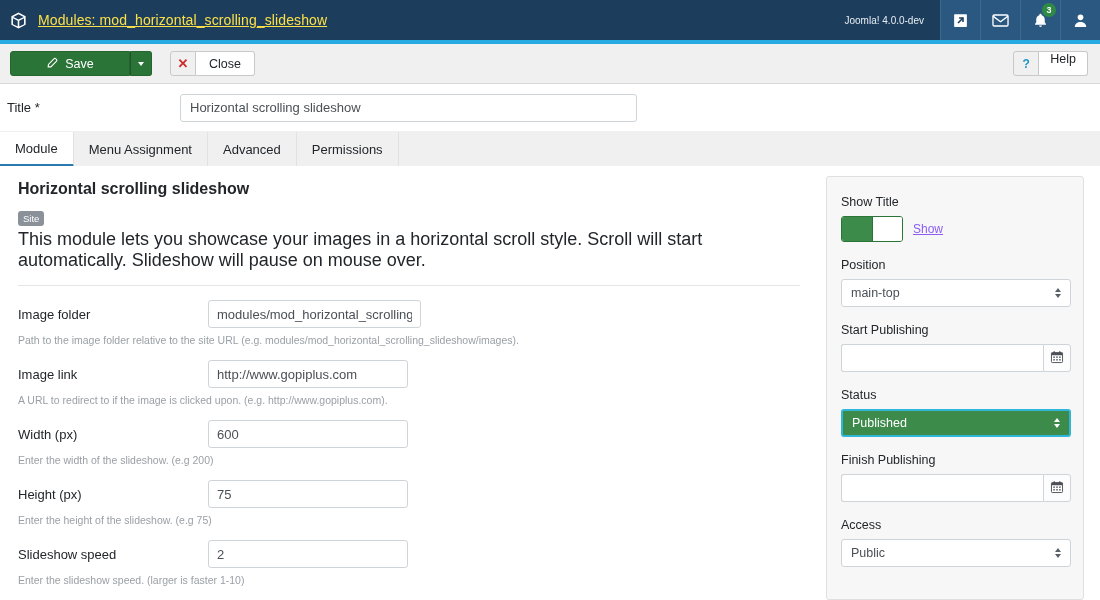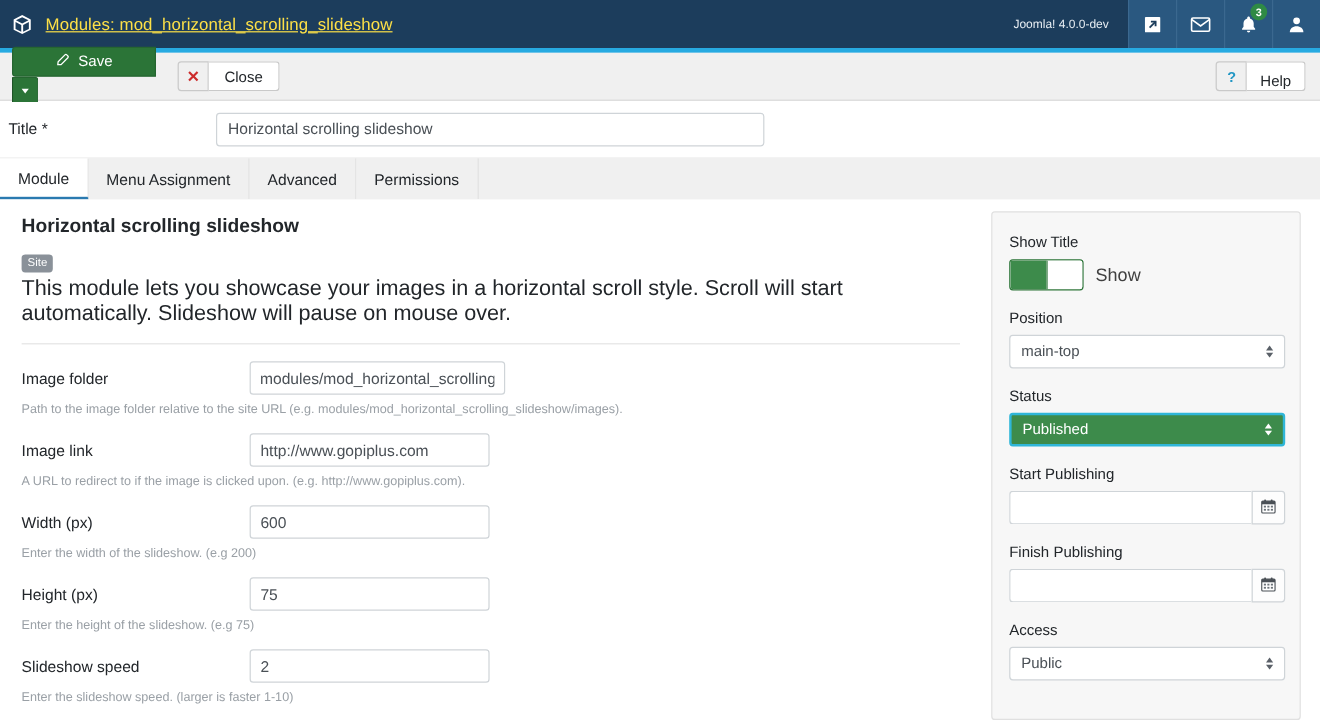--- a/index.html
+++ b/index.html
@@ -58,21 +58,21 @@
 
   
   .toolbar {
     position: absolute; top: 44px; left: 0;
     width: 1100px; height: 40px;
     background: #f0f0f0;
     border-bottom: 1px solid #d9d9d9;
     display: flex; align-items: center;
   }
   .tb-left { display: flex; align-items: center; padding-left: 10px; gap: 8px; }
-  .btn-save-group { display: flex; flex-direction: column; }
+  .btn-save-group { display: flex; }
   .btn-save {
     height: 25px; min-width: 120px;
     background: #2b7437; border: 1px solid #256530;
     border-radius: 3px 0 0 3px;
     color: #fff; font-size: 12.5px;
     display: flex; align-items: center; justify-content: center; gap: 6px;
     padding: 0 12px;
   }
   .btn-save-caret {
     height: 25px; width: 22px;
@@ -108,21 +108,21 @@
     height: 25px; width: 26px;
     background: #f0f0f0; border: 1px solid #c9c9c9;
     border-radius: 3px 0 0 3px;
     display: flex; align-items: center; justify-content: center;
     color: #2196c4; font-size: 12px; font-weight: bold;
   }
   .btn-help {
     height: 25px; padding: 0 11px;
     background: #ffffff; border: 1px solid #c9c9c9; border-left: none;
     border-radius: 0 3px 3px 0;
-    display: flex; align-items: flex-end;
+    display: flex; align-items: flex-start;
     font-size: 12.5px; color: #22262a;
   }
 
   
   .title-row {
     position: absolute; top: 85px; left: 0;
     width: 1100px; height: 45px;
     background: #ffffff;
     display: flex; align-items: center;
   }
@@ -229,21 +229,21 @@
   .side-group { margin-bottom: 16px; }
 
   .switcher { display: flex; align-items: center; gap: 10px; }
   .toggle {
     width: 62px; height: 26px;
     border: 1px solid #2b7437; border-radius: 3px;
     display: flex; overflow: hidden;
   }
   .toggle-on { width: 31px; background: #3d8b4b; }
   .toggle-off { width: 31px; background: #ffffff; border-left: 1px solid #2b7437; }
-  .toggle-text { font-size: 15px; color: #404040; }
+  .toggle-text { font-size: 12px; color: #8b5cf6; text-decoration: underline; }
 
   .side-select {
     width: 230px; height: 28px;
     border: 1px solid #cfd4d8; border-radius: 3px;
     background: #ffffff;
     font-size: 12.5px; color: #4a5056;
     padding: 0 9px;
     display: flex; align-items: center;
     position: relative;
   }
@@ -446,31 +446,20 @@
           <div class="toggle-off"></div>
         </div>
         <span class="toggle-text">Show</span>
       </div>
     </div>
 
     <div class="side-group">
       <div class="side-label">Position</div>
       <div class="side-select">
         <span>main-top</span>
-        <span class="sel-arrows">
-          <span class="arrow-up"></span>
-            <span class="arrow-dn"></span>
-        </span>
-      </div>
-    </div>
-
-    <div class="side-group">
-      <div class="side-label">Status</div>
-      <div class="side-select green">
-        <span>Published</span>
         <span class="sel-arrows">
           <span class="arrow-up"></span>
             <span class="arrow-dn"></span>
         </span>
       </div>
     </div>
 
     <div class="side-group">
       <div class="side-label">Start Publishing</div>
       <div class="date-field">
@@ -490,20 +479,31 @@
                 <rect x="10.5" y="15.5" width="3" height="2.6"></rect>
                 <rect x="15.5" y="15.5" width="3" height="2.6"></rect>
               </g>
             </svg>
           </span>
         </div>
       </div>
     </div>
 
     <div class="side-group">
+      <div class="side-label">Status</div>
+      <div class="side-select green">
+        <span>Published</span>
+        <span class="sel-arrows">
+          <span class="arrow-up"></span>
+            <span class="arrow-dn"></span>
+        </span>
+      </div>
+    </div>
+
+    <div class="side-group">
       <div class="side-label">Finish Publishing</div>
       <div class="date-field">
         <input class="date-input" type="text" value="" style="">
         <div class="date-btn">
           <span>
             <svg width="14" height="14" viewBox="0 0 24 24">
               <rect x="2.5" y="4.5" width="19" height="17" rx="1.5" fill="#ffffff" stroke="#4a5056" stroke-width="1.6"></rect>
               <rect x="2.5" y="4.5" width="19" height="4.5" fill="#4a5056"></rect>
               <rect x="6" y="2" width="2.6" height="4.5" rx="1" fill="#4a5056"></rect>
               <rect x="15.4" y="2" width="2.6" height="4.5" rx="1" fill="#4a5056"></rect>

